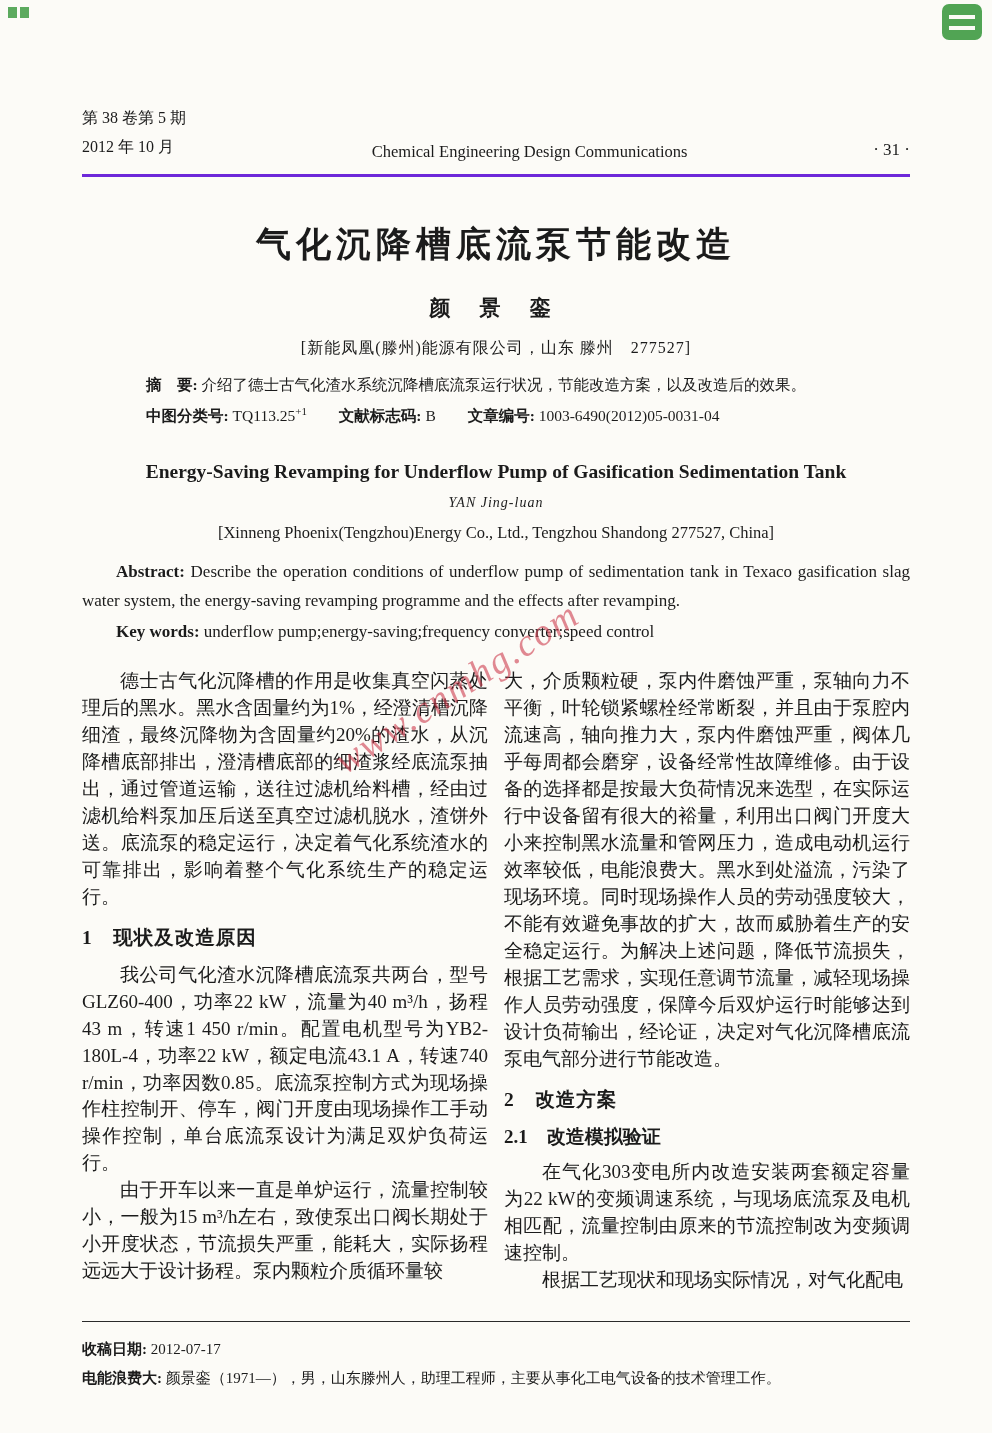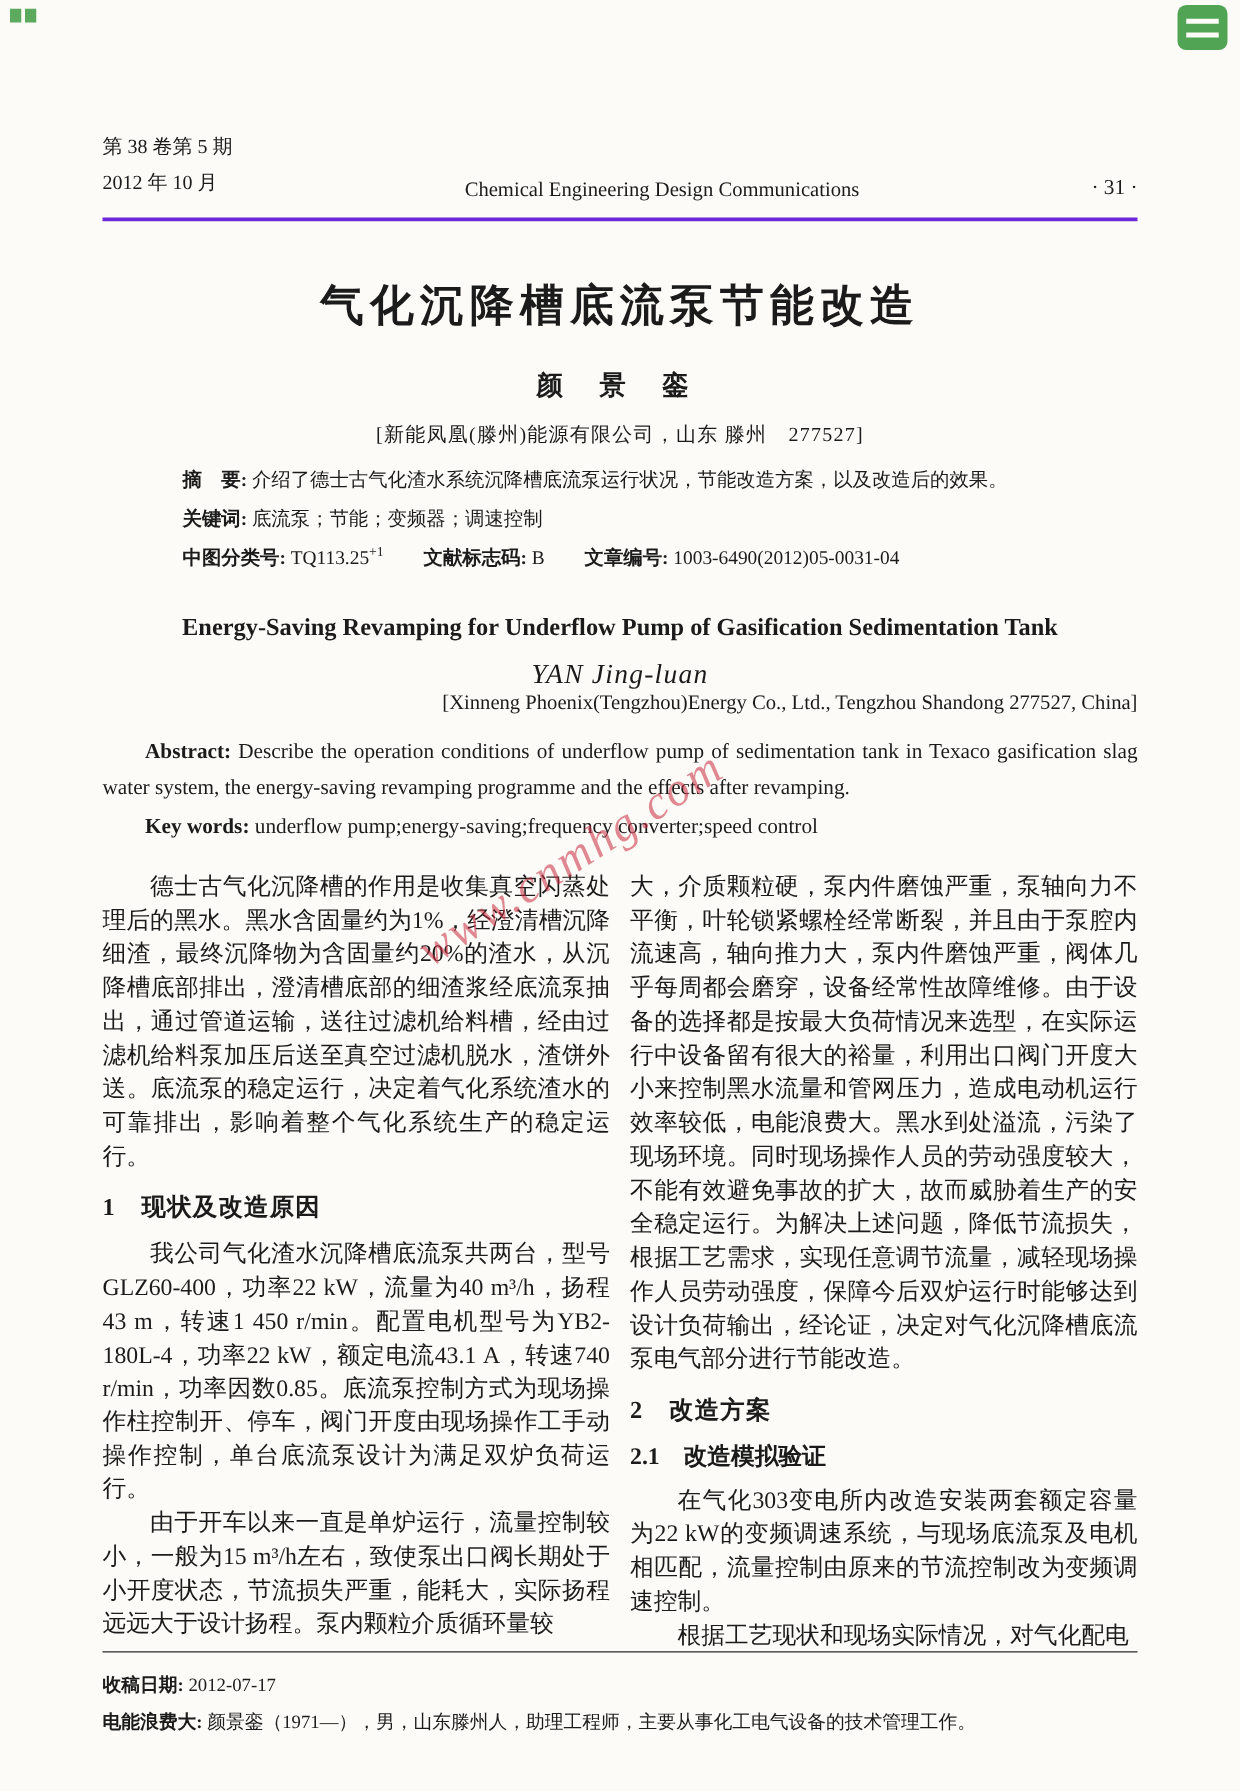--- a/index.html
+++ b/index.html
@@ -28,22 +28,22 @@
   .affil-cn{margin-top:16px;text-align:center;font-size:16px;letter-spacing:1px;}
 
   
   .meta-block{margin:10px 18px 0 64px;font-size:15.5px;line-height:2.0;}
   .lbl{font-weight:700;}
   .gap{margin-left:28px;}
   sup{font-size:11px;}
 
   
   .title-en{margin:30px 0 0;text-align:center;font-size:19.5px;font-weight:700;}
-  .author-en{margin-top:12px;text-align:center;font-size:22px;font-style:italic;letter-spacing:1px;}
-  .affil-en{text-align:right;font-size:16.5px;}
+  .author-en{margin-top:12px;text-align:center;font-size:14px;font-style:italic;letter-spacing:1px;}
+  .affil-en{margin-top:12px;text-align:center;font-size:16.5px;}
   .abs-en{margin:14px 0 0;font-size:17px;line-height:1.72;text-align:justify;text-indent:34px;}
   .kw-en{margin:7px 0 0;font-size:17px;text-indent:34px;}
 
   
   .columns{display:flex;gap:16px;margin-top:26px;}
   .col{flex:1;font-size:19px;line-height:1.42;text-align:justify;}
   .col p{margin:0;}
   p.indent{text-indent:2em;}
   .sec{font-size:19.5px;font-weight:700;margin:13px 0 10px;letter-spacing:1px;}
   .subsec{font-size:19px;font-weight:700;margin:11px 0 8px;}
@@ -81,24 +81,20 @@
   <div class="inner">
 
     <h1 class="title-cn">气化沉降槽底流泵节能改造</h1>
     <div class="author-cn">颜 景 銮</div>
     <div class="affil-cn">[新能凤凰(滕州)能源有限公司，山东 滕州　277527]</div>
 
     <div class="meta-block">
       <div class="meta-line">
         <span class="lbl">摘　要:</span>
         <span>介绍了德士古气化渣水系统沉降槽底流泵运行状况，节能改造方案，以及改造后的效果。</span>
-      </div>
-      <div class="meta-line">
-        <span class="lbl">关键词:</span>
-        <span>底流泵；节能；变频器；调速控制</span>
       </div>
       <div class="meta-line">
         <span class="lbl">中图分类号:</span>
         <span>TQ113.25</span><sup>+1</sup>
         <span class="lbl gap">文献标志码:</span>
         <span>B</span>
         <span class="lbl gap">文章编号:</span>
         <span>1003-6490(2012)05-0031-04</span>
       </div>
     </div>

